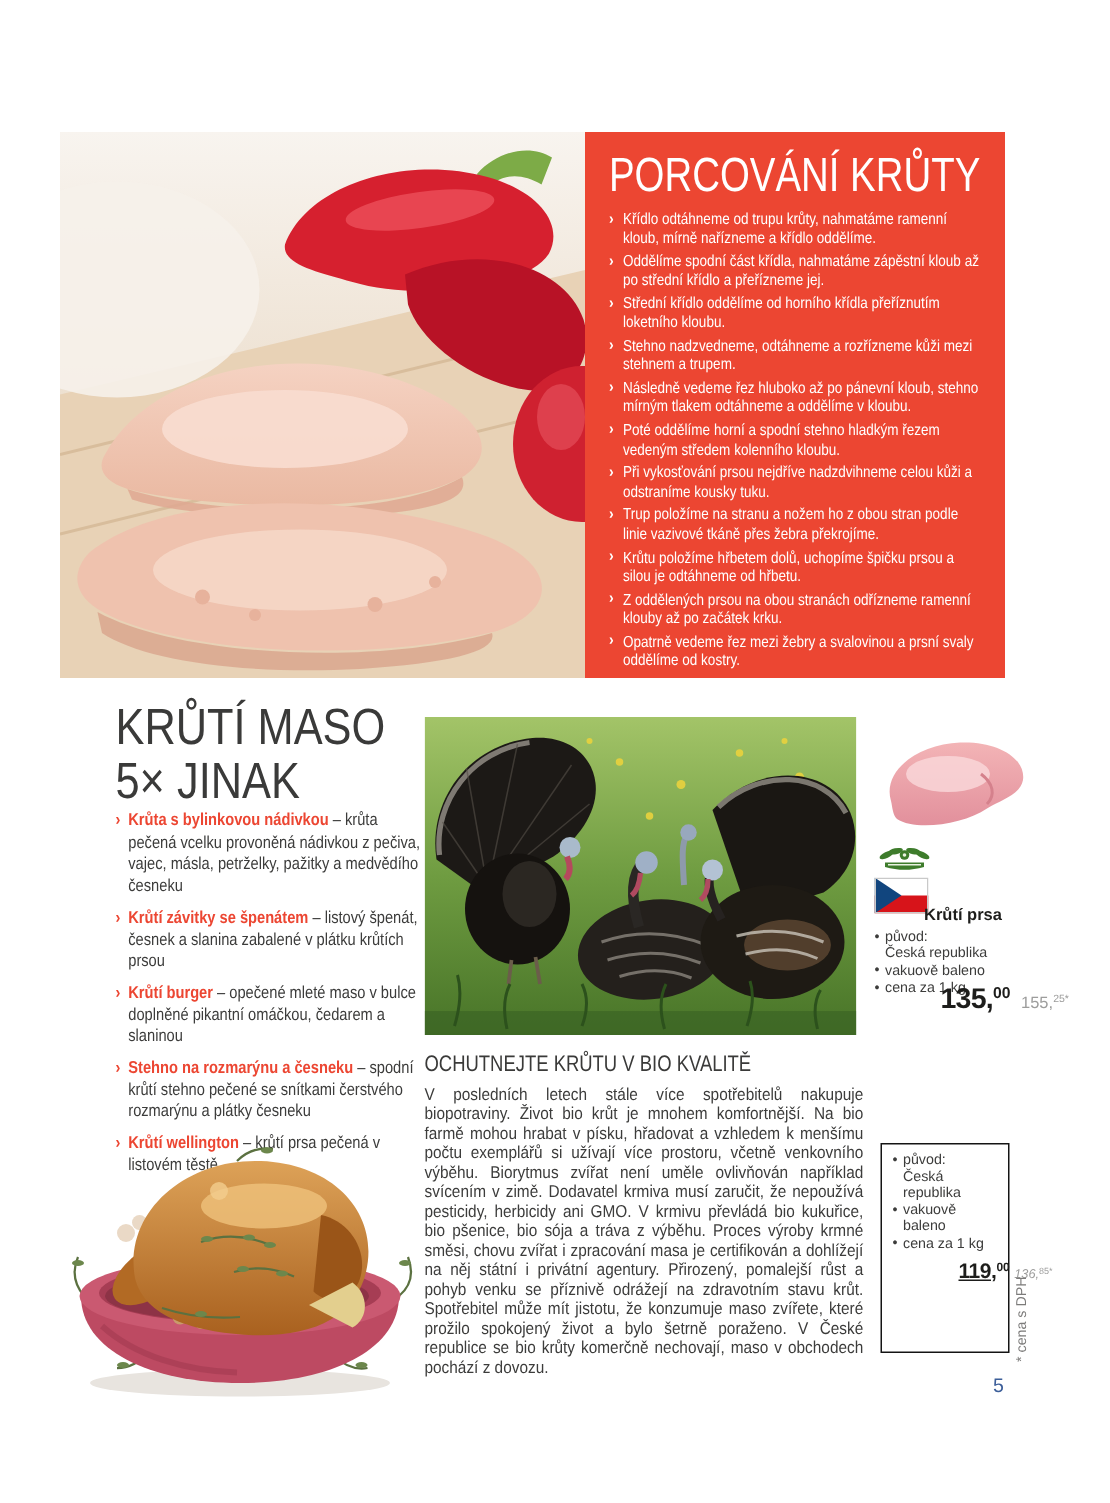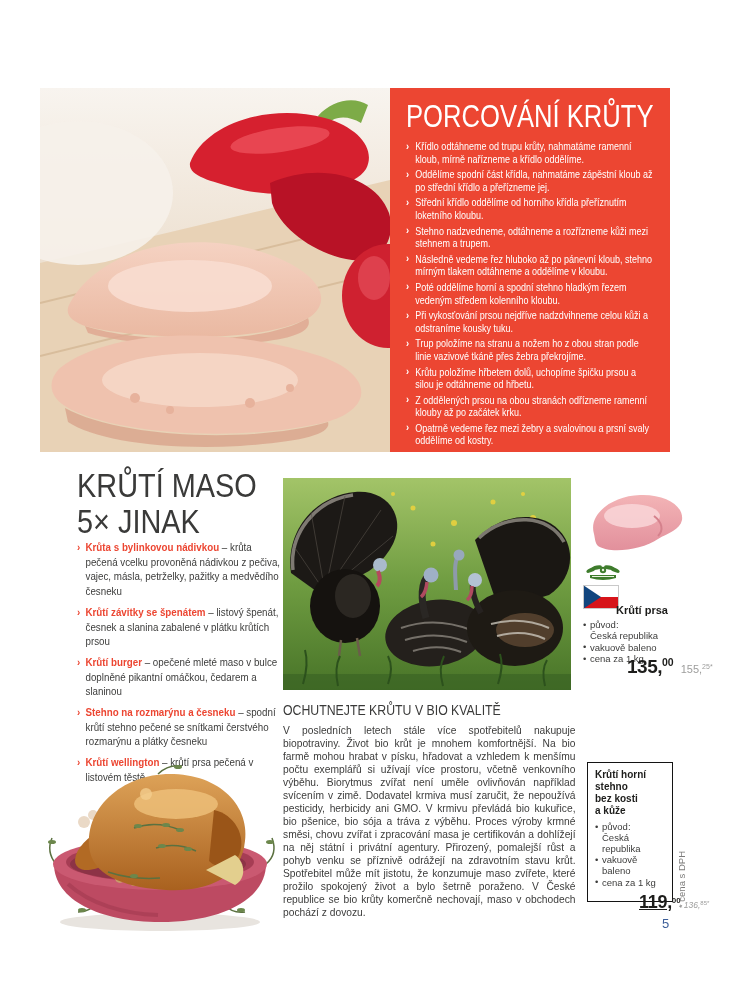--- a/index.html
+++ b/index.html
@@ -65,21 +65,21 @@
 
   
   .prod-box{position:absolute;left:587px;top:762px;width:86px;height:140px;
             box-sizing:border-box;border:1.5px solid #141414;background:#fff;
             padding:6px 3px 0 7px;}
   .prod2-name{font-size:10px;font-weight:700;line-height:12px;color:#1d1d1b;
               white-space:pre-line;margin-bottom:5px;}
   .spec2{width:75px;}
   .spec2 li{margin-bottom:0.5px;}
   .price2{position:static;margin-top:3px;}
-  .price2 .p-main{font-size:18px;letter-spacing:-0.3px;text-decoration:underline;}
+  .price2 .p-main{font-size:14px;letter-spacing:-0.3px;text-decoration:underline;}
   .price2 .p-sup{font-size:8px;top:-5px;}
   .price2 .p-vat{font-size:8.5px;margin-left:3px;font-style:italic;}
   .price2 .p-vat-sup{font-size:6px;top:-3px;}
 
   
   .vat-note{position:absolute;left:676px;top:908px;transform:rotate(-90deg);
             transform-origin:0 0;font-size:9.5px;color:#7c7b7a;white-space:nowrap;}
   .page-num{position:absolute;left:662px;top:916px;font-size:13px;color:#3c5e99;}
 </style>
 </head>
@@ -347,24 +347,20 @@
           <ellipse cx="128" cy="73" rx="4" ry="2"></ellipse>
           <ellipse cx="142" cy="78" rx="4" ry="2"></ellipse>
         <ellipse cx="124" cy="94" rx="4" ry="2"></ellipse>
           <ellipse cx="150" cy="97" rx="4" ry="2"></ellipse>
           <ellipse cx="96" cy="124" rx="4" ry="2"></ellipse>
       </g>
     </svg>
   </div>
 
   <div class="prod-box">
-    <div class="prod2-name">Krůtí horní
-stehno
-bez kosti
-a kůže</div>
     <ul class="spec spec2">
       <li><span class="dot">•</span><span class="txt">původ:
 Česká
 republika</span></li>
       <li><span class="dot">•</span><span class="txt">vakuově
 baleno</span></li>
       <li><span class="dot">•</span><span class="txt">cena za 1 kg</span></li>
     </ul>
     <div class="price-row price2">
       <span class="p-main">119,</span><span class="p-sup">00</span><span class="p-vat">136,</span><span class="p-vat-sup">85*</span>

